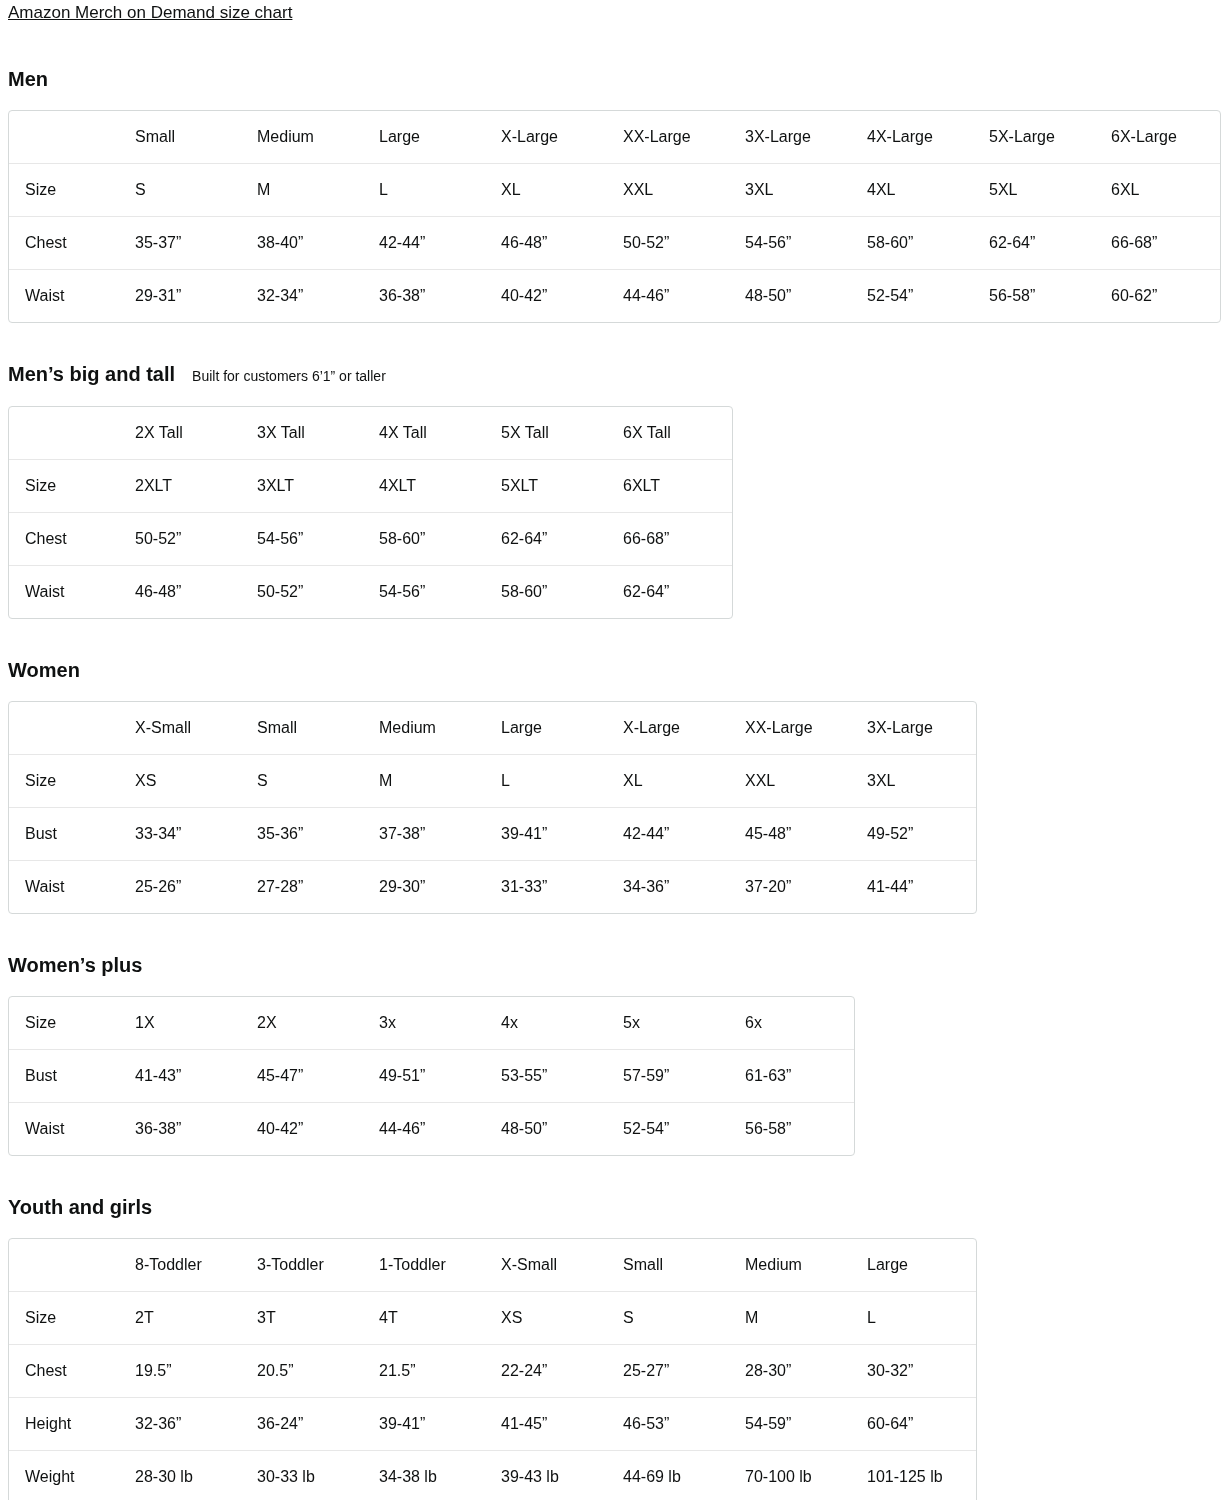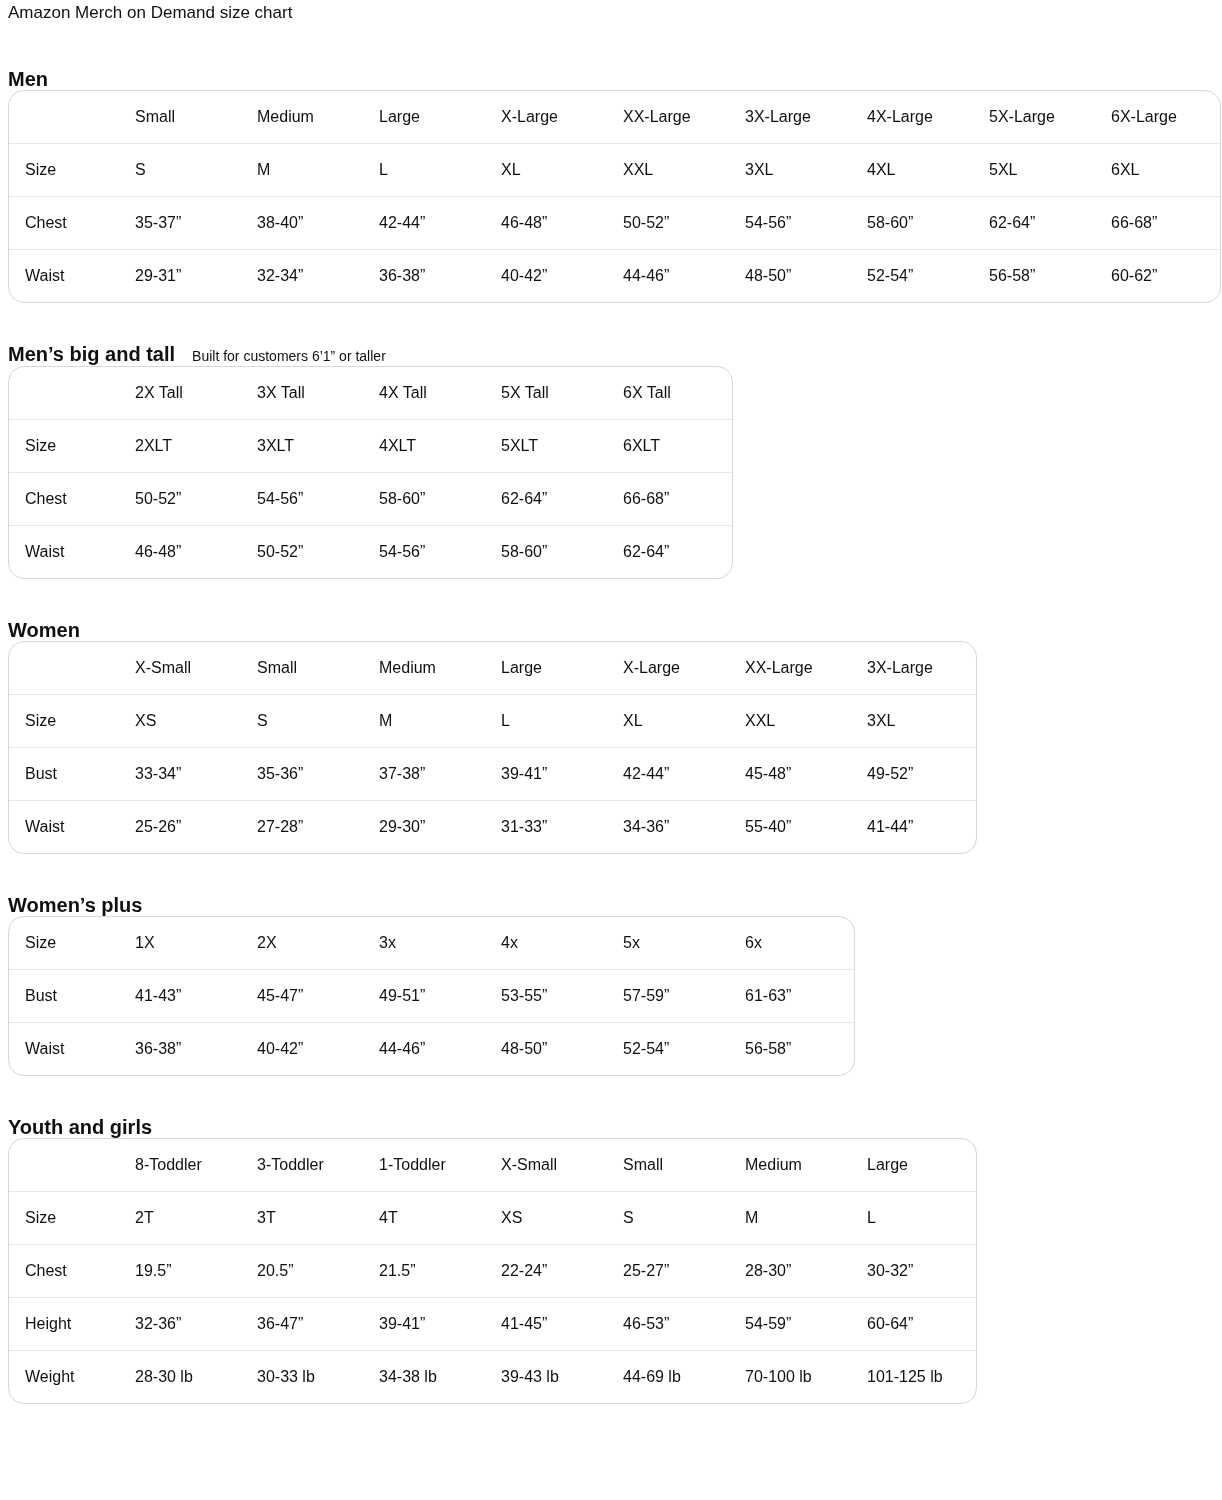--- a/index.html
+++ b/index.html
@@ -12,20 +12,21 @@
   .page {
     width: 1222px;
     box-sizing: border-box;
     padding: 2px 7px 0 8px;
   }
   .page-title {
     font-size: 17px;
     line-height: 22px;
     font-weight: 400;
     color: #0F1111;
+    text-decoration: underline;
   }
   .heading-row {
     display: flex;
     align-items: baseline;
     gap: 17px;
     margin-top: 40px;
   }
   .size-section:first-child .heading-row {
     margin-top: 44px;
   }
@@ -36,24 +37,24 @@
     font-weight: 700;
     color: #0F1111;
   }
   .section-subtitle {
     font-size: 14px;
     line-height: 20px;
     font-weight: 400;
     color: #0F1111;
   }
   .size-table {
-    margin-top: 0;
+    margin-top: 20px;
     width: max-content;
     border: 1px solid #D5D9D9;
-    border-radius: 16px;
+    border-radius: 4px;
     overflow: hidden;
     background: #ffffff;
   }
   .t-row {
     display: grid;
     align-items: center;
     height: 52px;
   }
   .t-row + .t-row {
     border-top: 1px solid #E7E7E7;
@@ -206,21 +207,21 @@
             <span class="cell">45-48”</span>
             <span class="cell">49-52”</span>
           </div>
           <div class="t-row" style="grid-template-columns: 113px repeat(7, 122px);">
             <span class="cell label-cell">Waist</span>
             <span class="cell">25-26”</span>
             <span class="cell">27-28”</span>
             <span class="cell">29-30”</span>
             <span class="cell">31-33”</span>
             <span class="cell">34-36”</span>
-            <span class="cell">55-40”</span>
+            <span class="cell">37-20”</span>
             <span class="cell">41-44”</span>
           </div>
         </div>
       </section>
       <section class="size-section">
         <div class="heading-row">
           <h2 class="section-heading">Women’s plus</h2>
         </div>
         <div class="size-table">
           <div class="t-row" style="grid-template-columns: 113px repeat(6, 122px);">
@@ -283,21 +284,21 @@
             <span class="cell">20.5”</span>
             <span class="cell">21.5”</span>
             <span class="cell">22-24”</span>
             <span class="cell">25-27”</span>
             <span class="cell">28-30”</span>
             <span class="cell">30-32”</span>
           </div>
           <div class="t-row" style="grid-template-columns: 113px repeat(7, 122px);">
             <span class="cell label-cell">Height</span>
             <span class="cell">32-36”</span>
-            <span class="cell">36-47”</span>
+            <span class="cell">36-24”</span>
             <span class="cell">39-41”</span>
             <span class="cell">41-45”</span>
             <span class="cell">46-53”</span>
             <span class="cell">54-59”</span>
             <span class="cell">60-64”</span>
           </div>
           <div class="t-row" style="grid-template-columns: 113px repeat(7, 122px);">
             <span class="cell label-cell">Weight</span>
             <span class="cell">28-30 lb</span>
             <span class="cell">30-33 lb</span>

